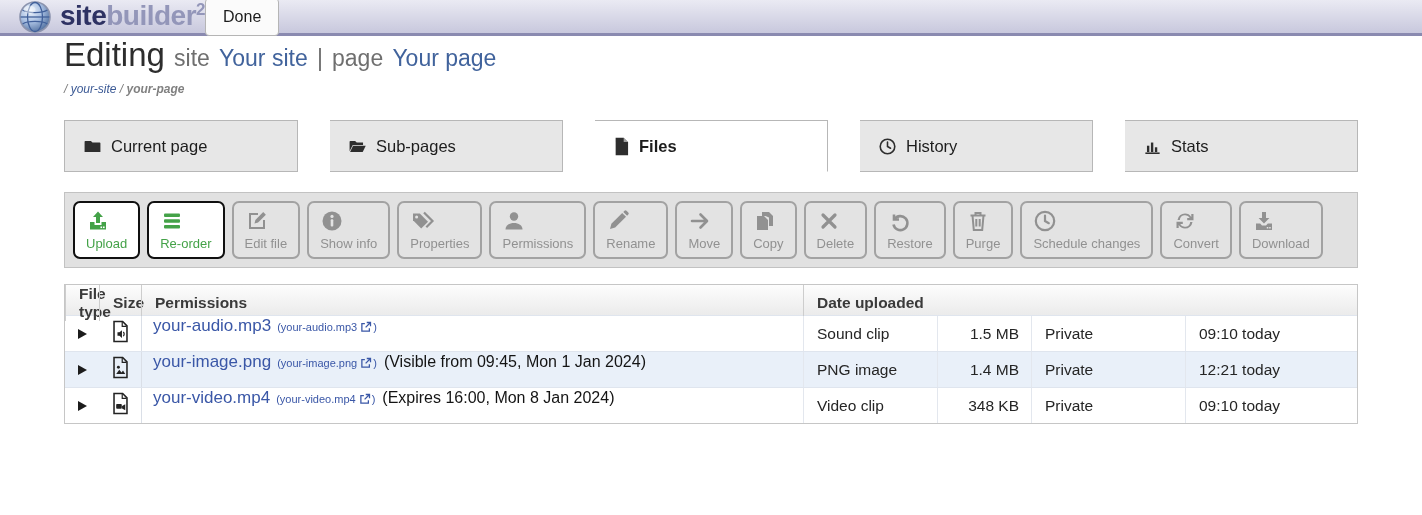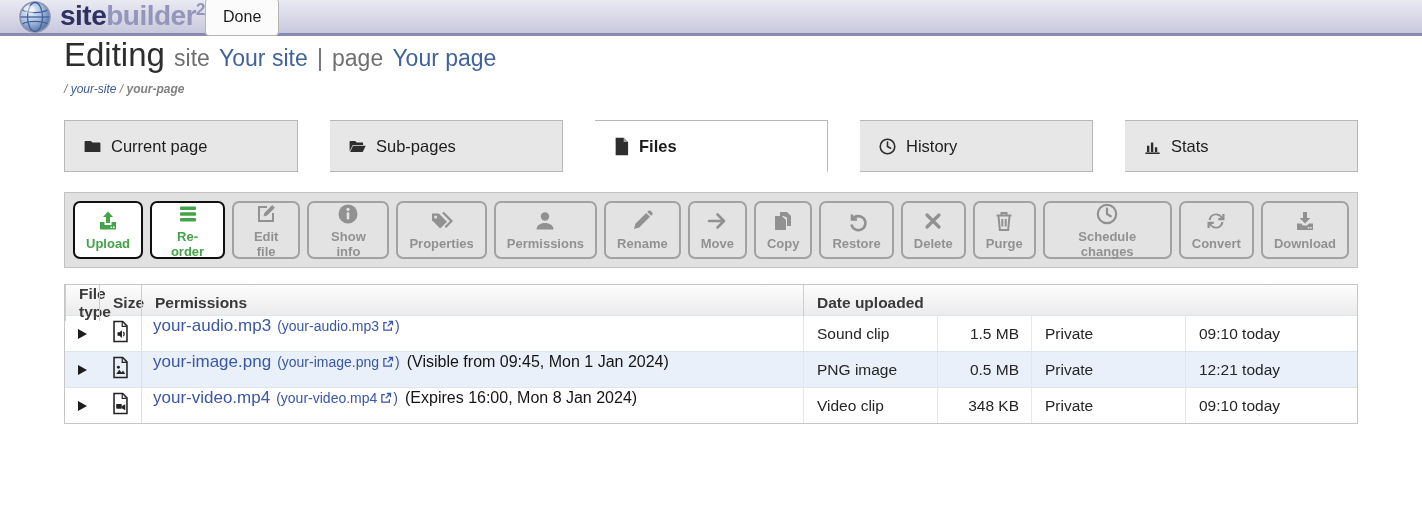--- a/index.html
+++ b/index.html
@@ -33,23 +33,23 @@
   .tabs { display:flex; margin-top:24px; height:52px; border-left:1px solid #b7b7b7;gap:32px; }
   .tab { flex:1; display:flex; align-items:center; gap:9px; padding-left:18px;
     background:#e7e7e7; border:1px solid #b7b7b7; border-left:none;
     font-size:16.5px; color:#1d1d1d; cursor:pointer; }
   .tab.active { background:#fff; border-bottom-color:#fff; font-weight:bold; }
   .ticon { display:flex; color:#2e2e2e; }
 
   
   .toolbar { margin-top:20px; background:#e1e1e1; border:1px solid #c2c2c2;
     padding:8px; display:flex; gap:7px; }
-  .tbtn { display:flex; flex-direction:column; align-items:center; justify-content:center;
+  .tbtn { display:flex; flex-direction:column; justify-content:center;
     gap:3px; height:58px; padding:0 11px; border-radius:7px; font-size:13px;
-    font-family:"Liberation Sans", sans-serif; cursor:pointer;font-weight:bold; }
+    font-family:"Liberation Sans", sans-serif; cursor:pointer; }
   .tbtn.enabled { background:#fff; border:2px solid #101010; color:#44a248; }
   .tbtn.disabled { background:#e3e3e3; border:2px solid #a2a2a2; color:#919191; cursor:default; }
   .bicon { display:flex; height:24px; align-items:center; }
 
   
   .filetable { margin-top:16px; border:1px solid #c6c6c6; }
   .thead, .trow { display:grid; grid-template-columns:34px 42px 1fr 134px 94px 154px 172px; }
   .thead { height:30px; background:linear-gradient(#fdfdfd, #ebebeb); }
   .hcell { display:flex; align-items:center; padding-left:13px; font-weight:bold;
     font-size:15.5px; color:#3a3a3a; }
@@ -60,21 +60,21 @@
   .cell { display:flex; align-items:center; font-size:15.5px; color:#252525; padding-left:13px; }
   .c-exp { justify-content:center; padding-left:0; }
   .c-icn { justify-content:center; padding-left:0; color:#232323; }
   .c-name { border-left:1px solid #dadfe7; padding-left:11px; align-items:baseline; }
   .c-size { justify-content:flex-end; padding-right:12px; padding-left:0; }
   .cell.bl { border-left:1px solid #e3e7ee; }
   .tri { width:0; height:0; border-left:9px solid #1c1c1c;
     border-top:5.5px solid transparent; border-bottom:5.5px solid transparent;
     cursor:pointer; align-self:center; }
   .fname { font-size:17px; color:#3a57a7; text-decoration:none; cursor:pointer; }
-  .altlink { font-size:14px; color:#3a57a7; margin-left:6px; cursor:pointer;
+  .altlink { font-size:11px; color:#3a57a7; margin-left:6px; cursor:pointer;
     display:inline-flex; align-items:center; gap:1px; }
   .ext { display:inline-flex; margin-left:2px; }
   .note { font-size:16px; color:#141414; margin-left:7px; }
 </style>
 </head>
 <body>
 
 <div class="app">
 
   <header class="topbar">
@@ -249,33 +249,33 @@
             <svg width="24" height="24" viewBox="0 0 24 24">
               <path fill="currentColor" d="M9 3h7l4 4v10h-4V8.5L12.5 7H9z"></path>
               <path fill="currentColor" d="M4 7h7l4 4v10H4z"></path>
             </svg>
           </span>
         <span>Copy</span>
       </button>
       <button class="tbtn disabled">
         <span class="bicon">
             <svg width="24" height="24" viewBox="0 0 24 24">
+              <path stroke="currentColor" stroke-width="3.2" stroke-linecap="round" d="M6 6l12 12M18 6L6 18"></path>
+            </svg>
+          </span>
+        <span>Delete</span>
+      </button>
+      <button class="tbtn disabled">
+        <span class="bicon">
+            <svg width="24" height="24" viewBox="0 0 24 24">
               <path fill="none" stroke="currentColor" stroke-width="2.6" d="M7 5.5v5h5"></path>
               <path fill="none" stroke="currentColor" stroke-width="2.6" d="M7.5 10.3a7 7 0 1 1-1 5.2"></path>
             </svg>
           </span>
         <span>Restore</span>
-      </button>
-      <button class="tbtn disabled">
-        <span class="bicon">
-            <svg width="24" height="24" viewBox="0 0 24 24">
-              <path stroke="currentColor" stroke-width="3.2" stroke-linecap="round" d="M6 6l12 12M18 6L6 18"></path>
-            </svg>
-          </span>
-        <span>Delete</span>
       </button>
       <button class="tbtn disabled">
         <span class="bicon">
             <svg width="24" height="24" viewBox="0 0 24 24">
               <path fill="none" stroke="currentColor" stroke-width="2" d="M4.5 6.5h15M9.5 6V4h5v2M6.5 6.5L7.8 21h8.4l1.3-14.5M10.3 10v7.5M13.7 10v7.5"></path>
             </svg>
           </span>
         <span>Purge</span>
       </button>
       <button class="tbtn disabled">
@@ -369,21 +369,21 @@
                 <svg width="12" height="12" viewBox="0 0 16 16">
                   <path fill="none" stroke="#3a57a7" stroke-width="1.7" d="M6.5 3.5H2.5v10h10V9.5"></path>
                   <path fill="none" stroke="#3a57a7" stroke-width="1.7" d="M9 2h5v5M13.6 2.4L7.5 8.5"></path>
                 </svg>
               </span>
               <span>)</span>
             </span>
           <span class="note">(Visible from 09:45, Mon 1 Jan 2024)</span>
         </div>
         <div class="cell bl">PNG image</div>
-        <div class="cell bl c-size">0.5 MB</div>
+        <div class="cell bl c-size">1.4 MB</div>
         <div class="cell bl">Private</div>
         <div class="cell bl">12:21 today</div>
       </div>
 
       <div class="trow">
         <div class="cell c-exp">
             <span class="tri"></span>
           </div>
         <div class="cell c-icn">
             <span><svg width="19" height="23" viewBox="0 0 22 26">

